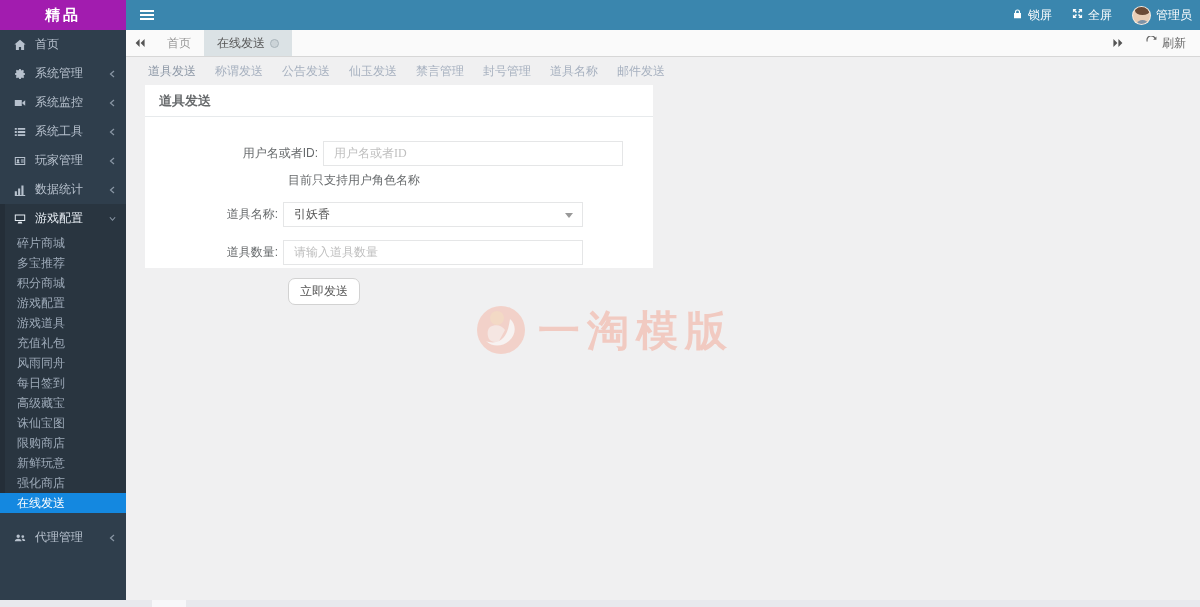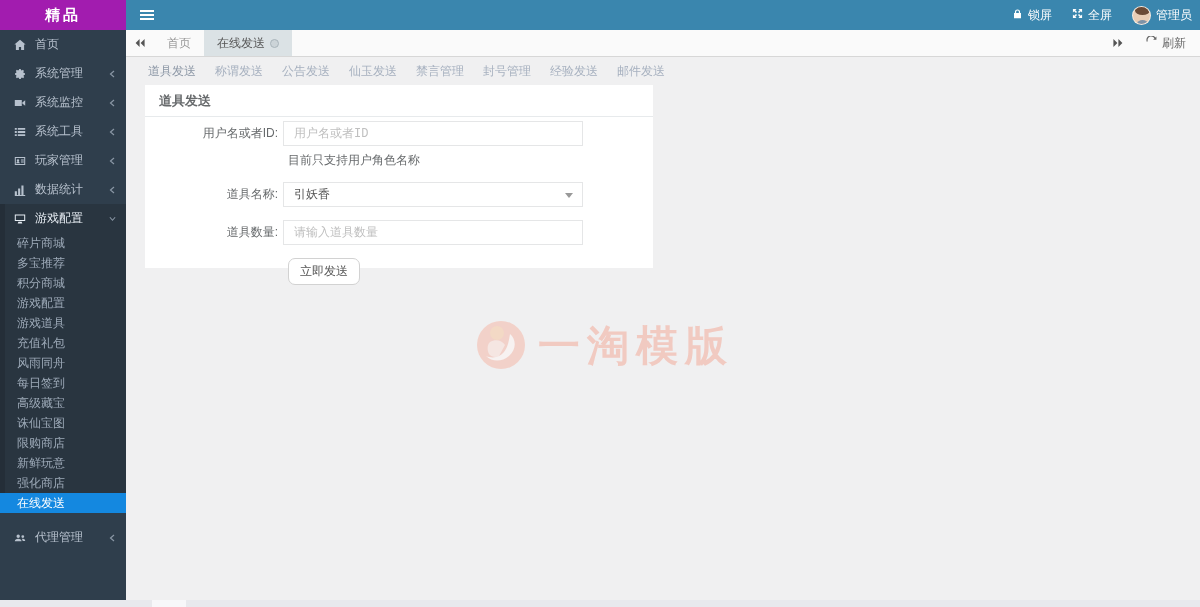--- a/index.html
+++ b/index.html
@@ -46,35 +46,35 @@
   .refresh-btn svg { width:11px; height:11px; }
 
   .content { position:absolute; top:27px; left:0; right:0; bottom:0; background:#f0f0f1; }
   .subtabs { display:flex; align-items:center; height:28px; padding-left:22px; }
   .subtab { margin-right:19px; width:48px; text-align:center; color:#a6b0bf; cursor:pointer; }
   .subtab.active { color:#8b96a5; }
 
   .panel { position:absolute; left:19px; top:28px; width:508px; height:183px; background:#fff; }
   .panel-hd { padding:7px 14px 6px; font-size:13px; font-weight:bold; color:#676a6c; border-bottom:1px solid #e7eaec; }
   .frow { display:flex; align-items:center; margin-top:13px; }
-  .frow.first { margin-top:4px; }
+  .frow.first { margin-top:24px;padding-left:40px; }
   .flabel { width:138px; text-align:right; padding-right:5px; color:#676a6c; }
   .txt-input { width:300px; height:25px; padding:4px 10px; border:1px solid #e5e6e7; font-size:12px; color:#ef4444;
-               font-family:Liberation Mono, monospace; outline:none; background:#fff; }
+               font-family:Liberation Serif, serif; outline:none; background:#fff; }
   .txt-input::placeholder { color:#bfbfbf; }
   .fhelp { margin:6px 0 7px 143px; color:#676a6c; }
   .select-box { position:relative; width:300px; height:25px; border:1px solid #e5e6e7; background:#fff; display:flex; align-items:center;
                 padding:0 10px; color:#555; cursor:pointer; }
   .select-box .caret { position:absolute; right:9px; top:10px; width:0; height:0; border-left:4px solid transparent;
                        border-right:4px solid transparent; border-top:5px solid #999; }
   .submit-btn { margin:13px 0 0 143px; padding:4px 11px; background:#fff; border:1px solid #d2d2d2; border-radius:7px;
                 font-size:12px; color:#555; cursor:pointer; font-family:inherit; }
 
   
-  .watermark { position:absolute; left:350px; top:261px; display:flex; align-items:center; gap:12px; opacity:.5; pointer-events:none; }
+  .watermark { position:absolute; left:350px; top:246px; display:flex; align-items:center; gap:12px; opacity:.5; pointer-events:none; }
   .wm-icon svg { width:50px; height:50px; }
   .wm-text { font-size:42px; font-weight:bold; color:#f2a593; letter-spacing:7px; }
 
   
   .bottom-bar { position:absolute; left:0; bottom:0; width:1200px; height:7px; background:#e8e9ed; z-index:6; }
   .bottom-thumb { position:absolute; left:152px; top:0; width:34px; height:7px; background:#f7f7f9; }
 </style>
 </head>
 <body>
 
@@ -262,21 +262,21 @@
   </div>
 
   <div class="content">
     <div class="subtabs" id="subtabs">
         <span class="subtab active">道具发送</span>
         <span class="subtab">称谓发送</span>
         <span class="subtab">公告发送</span>
         <span class="subtab">仙玉发送</span>
         <span class="subtab">禁言管理</span>
         <span class="subtab">封号管理</span>
-        <span class="subtab">经验发送</span>
+        <span class="subtab">道具名称</span>
         <span class="subtab">邮件发送</span>
       </div>
 
     <div class="panel">
       <div class="panel-hd">道具发送</div>
       <form>
         <div class="frow first">
           <label class="flabel">用户名或者ID:</label>
           <input class="txt-input" type="text" placeholder="用户名或者ID" style="">
         </div>

